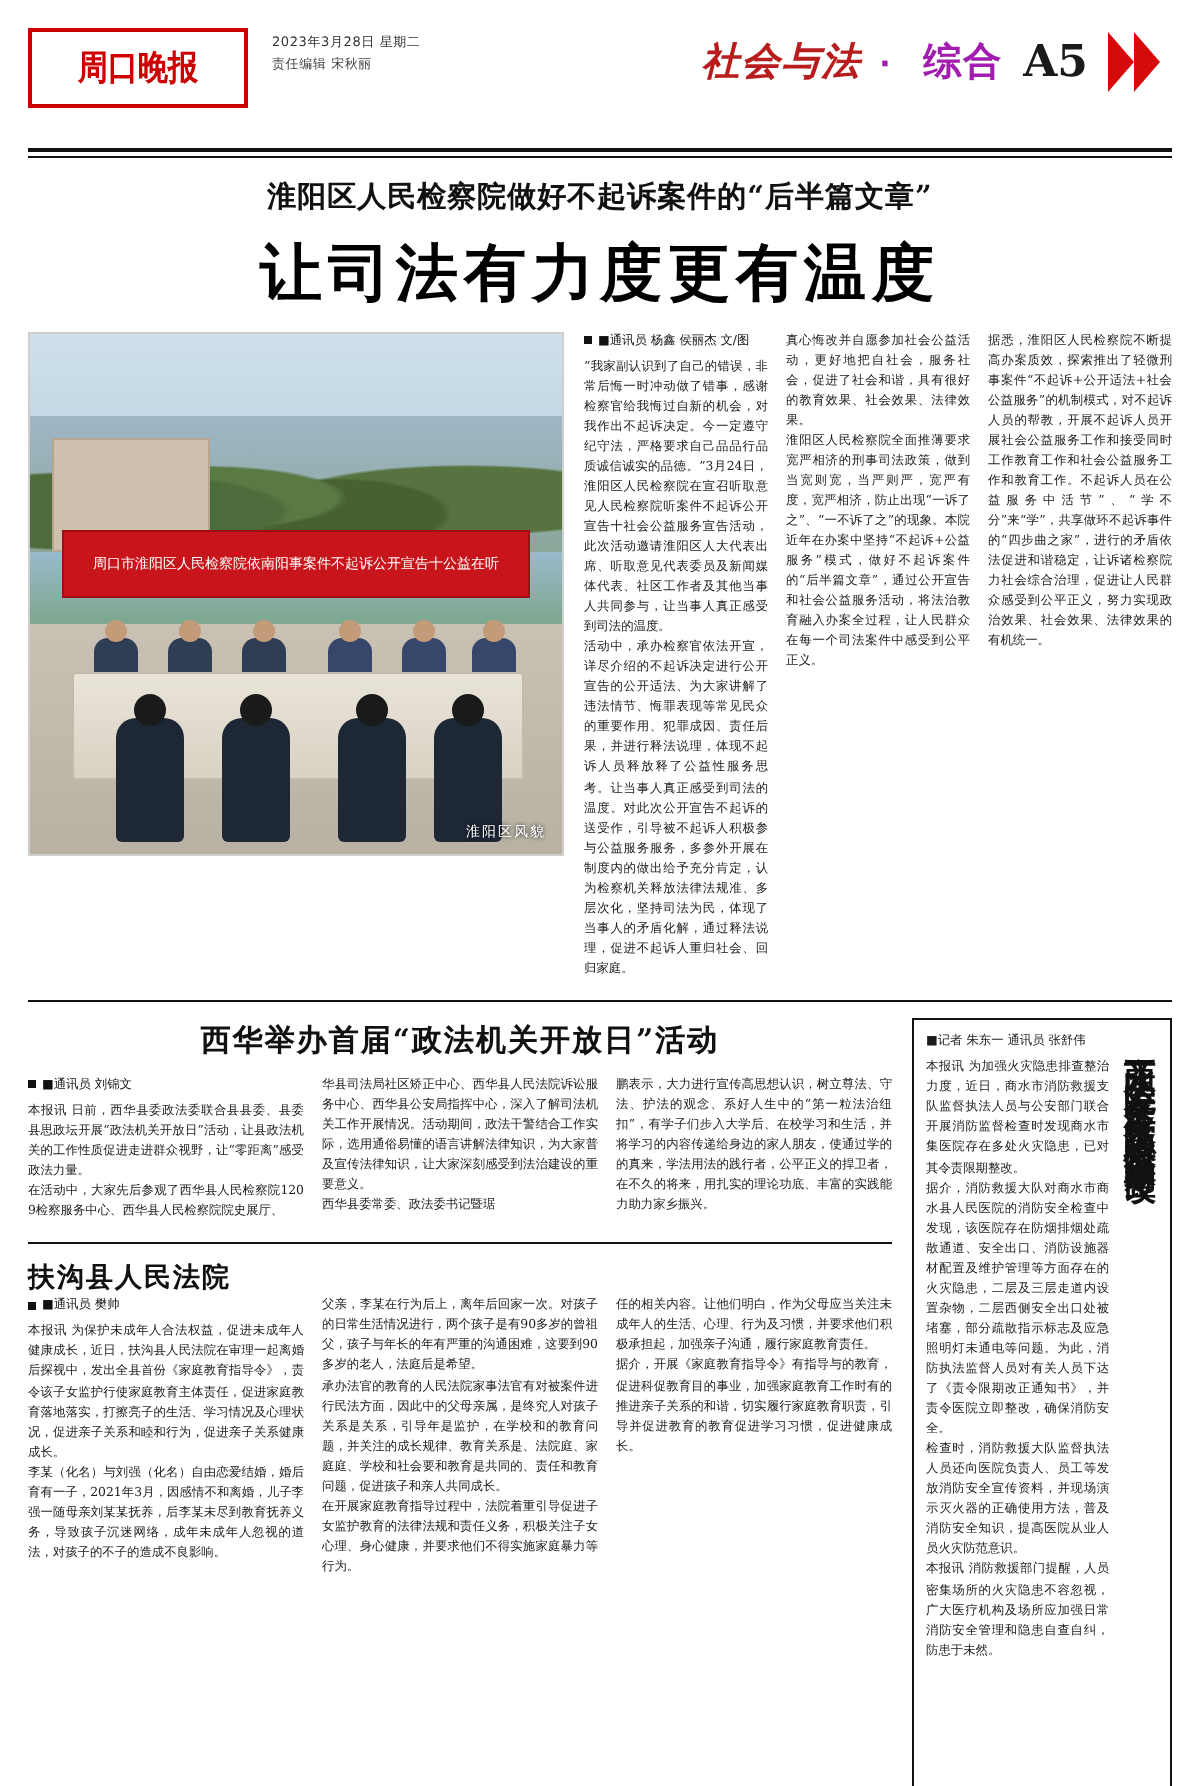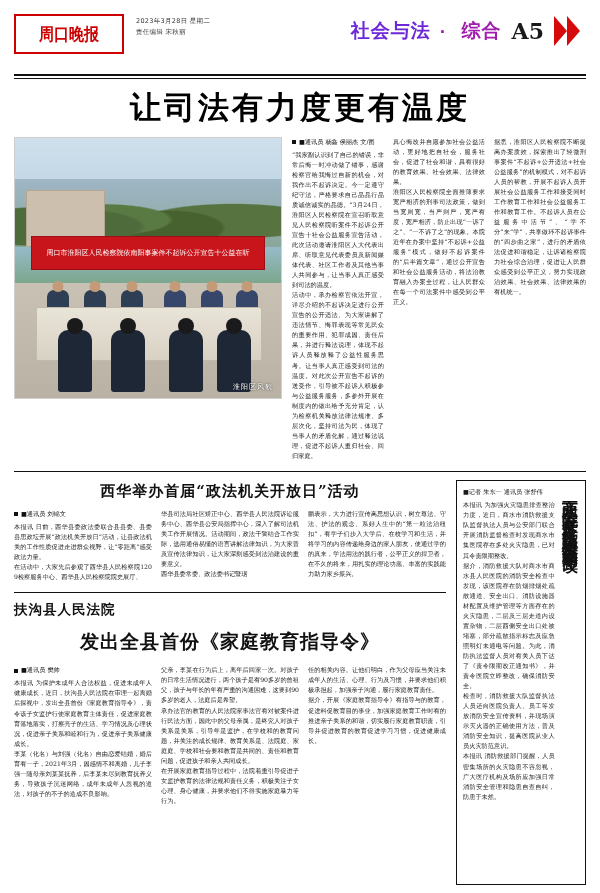--- a/index.html
+++ b/index.html
@@ -65,23 +65,24 @@
     display: flex;
     align-items: center;
     gap: 6px;
     padding-right: 2px;
     padding-top: 2px;
   }
   .section-title {
     font-family: "DejaVu Serif", "Liberation Serif", serif;
     font-weight: bold;
     font-size: 19px;
-    color: #6d28d9;
+    color: #b91c1c;
     letter-spacing: 1px;
     white-space: nowrap;
+    font-style: italic;
   }
   .section-sub {
     font-family: Liberation Mono, monospace;
     font-weight: bold;
     font-size: 19px;
     color: #a21caf;
     letter-spacing: 1px;
   }
   .page-no {
     font-family: "DejaVu Serif", "Liberation Serif", serif;
@@ -388,20 +389,21 @@
     <div class="section-head">
       <div class="section-title">社会与法</div>
       <div class="section-sub">· 综合</div>
       <div class="page-no">A5</div>
       <div class="red-arrow"></div>
     </div>
   </div>
   <div class="rule-thick"></div>
   <div class="rule-thin"></div>
 
+  <div class="lead-kicker">淮阳区人民检察院做好不起诉案件的“后半篇文章”</div>
   <div class="lead-title">让司法有力度更有温度</div>
 
   <div class="top-block">
     <div class="photo">
       <div class="sky"></div>
       <div class="trees"></div>
       <div class="building"></div>
       <div class="ground"></div>
       <div class="banner">周口市淮阳区人民检察院依南阳事案件不起诉公开宣告十公益在听</div>
       <div class="person p1"></div>
@@ -453,21 +455,20 @@
           <div>西华县委常委、政法委书记暨琚</div>
         </div>
         <div class="col">
           <div>鹏表示，大力进行宣传高思想认识，树立尊法、守法、护法的观念、系好人生中的“第一粒法治纽扣”，有学子们步入大学后、在校学习和生活，并将学习的内容传递给身边的家人朋友，使通过学的的真来，学法用法的践行者，公平正义的捍卫者，在不久的将来，用扎实的理论功底、丰富的实践能力助力家乡振兴。</div>
         </div>
       </div>
 
       <div class="mid-sep"></div>
 
       <div class="sec3-label">扶沟县人民法院</div>
-      <div class="head3">发出全县首份《家庭教育指导令》</div>
 
       <div class="cols3">
         <div class="col">
           <span class="byline"><span class="sq"></span><span>■通讯员 樊帅</span></span>
           <div>本报讯 为保护未成年人合法权益，促进未成年人健康成长，近日，扶沟县人民法院在审理一起离婚后探视中，发出全县首份《家庭教育指导令》，责令该子女监护行使家庭教育主体责任，促进家庭教育落地落实，打擦亮子的生活、学习情况及心理状况，促进亲子关系和睦和行为，促进亲子关系健康成长。</div>
           <div>李某（化名）与刘强（化名）自由恋爱结婚，婚后育有一子，2021年3月，因感情不和离婚，儿子李强一随母亲刘某某抚养，后李某未尽到教育抚养义务，导致孩子沉迷网络，成年未成年人忽视的道法，对孩子的不子的造成不良影响。</div>
         </div>
         <div class="col">
           <div>父亲，李某在行为后上，离年后回家一次。对孩子的日常生活情况进行，两个孩子是有90多岁的曾祖父，孩子与年长的年有严重的沟通困难，这要到90多岁的老人，法庭后是希望。</div>
           <div>承办法官的教育的人民法院家事法官有对被案件进行民法方面，因此中的父母亲属，是终究人对孩子关系是关系，引导年是监护，在学校和的教育问题，并关注的成长规律、教育关系是、法院庭、家庭庭、学校和社会要和教育是共同的、责任和教育问题，促进孩子和亲人共同成长。</div>

